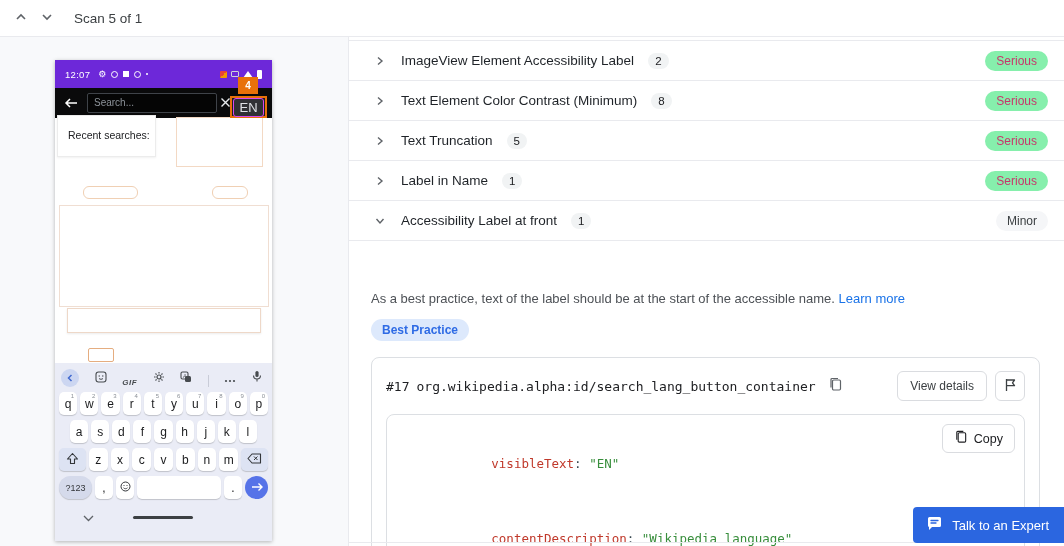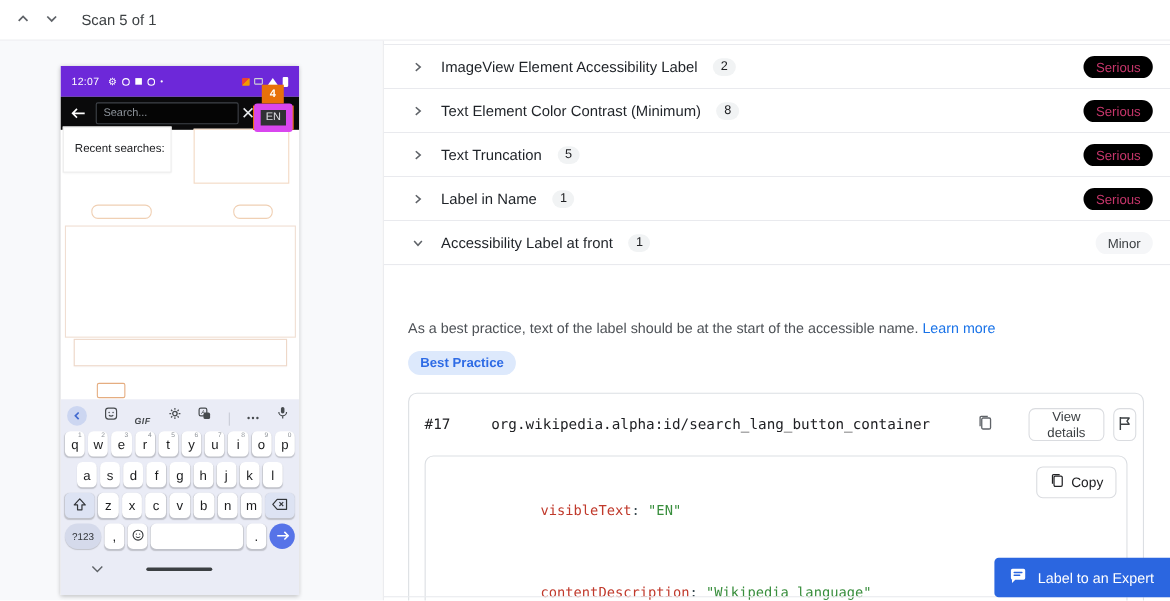--- a/index.html
+++ b/index.html
@@ -37,21 +37,21 @@
   .ph-search { position:absolute; top:28px; left:0; right:0; height:30px; background:#0a0a0b;
     display:flex; align-items:center; }
   .ph-back { margin-left:9px; display:flex; }
   .ph-input { position:absolute; left:32px; top:5px; width:130px; height:20px; background:#050505;
     border:1px solid #3f4349; border-radius:2px; font-size:10px; color:#8d939a;
     line-height:18px; padding-left:6px; }
   .ph-close { position:absolute; left:165px; top:9px; display:flex; }
   .ph-lang { position:absolute; top:36px; left:175px; width:37px; height:22px;
     border:2px solid #e8710a; display:flex; align-items:center; justify-content:center;
     background:#1c1d1f; }
-  .ph-en { font-size:10px; color:#dfe1e5; background:#303134; border:6px solid #d946ef;
+  .ph-en { font-size:13px; color:#dfe1e5; background:#303134; border:1px solid #d946ef;
     border-radius:3px; padding:2px 5px; line-height:1; }
   .ph-badge { position:absolute; top:17px; left:183px; width:20px; height:17px; background:#e8710a;
     color:#fff; font-size:10px; font-weight:bold; display:flex; align-items:center;
     justify-content:center; }
 
   .wirebox { position:absolute; background:#fff; }
   .box-recent { left:2px; top:55px; width:99px; height:42px; border:1px solid #ececec;
     box-shadow:0 1px 2px rgba(0,0,0,.06); font-size:10.5px; color:#202124;
     padding:13px 0 0 10px; }
   .box-b { left:121px; top:57px; width:87px; height:50px; border:1px solid #f3d9c4; }
@@ -90,31 +90,31 @@
   .right-panel { position:absolute; top:37px; left:348px; right:0; bottom:0; background:#fff;
     border-left:1px solid #e9eaee; }
   .issue-list { margin-top:3px; border-top:1px solid #e9eaee; }
   .issue-row { display:flex; align-items:center; height:40px; padding:0 16px 0 26px;
     border-bottom:1px solid #e9eaee; background:#fff; cursor:pointer; }
   .row-chevron { margin-right:16px; display:flex; }
   .issue-label { font-size:13.5px; color:#1f2328; }
   .count-badge { margin-left:14px; background:#f1f3f4; color:#202124; font-size:11.5px;
     padding:2px 7px; border-radius:10px; }
   .sev { margin-left:auto; font-size:12px; padding:3px 11px; border-radius:12px; }
-  .sev-serious { background:#000000; color:#c7366b; }
+  .sev-serious { background:#86efac; color:#c7366b; }
   .sev-minor { background:#f5f6f8; color:#3c4043; }
 
   .detail { padding:10px 24px 0 22px; }
   .desc { font-size:13px; color:#4d5156;margin-top:40px; }
   .link { color:#1a73e8; cursor:pointer; }
   .bp-badge { display:inline-block; margin-top:13px; background:#dde9fc; color:#2e6be5;
     font-size:12px; font-weight:bold; padding:4px 11px; border-radius:12px; }
 
   .card { margin-top:16px; border:1px solid #dcdfe3; border-radius:8px; padding:13px 14px 14px; }
-  .card-header { display:flex; align-items:center;gap:30px; }
+  .card-header { display:flex; align-items:center; }
   .mono { font-family:"DejaVu Sans Mono", monospace; white-space:pre; }
   .elem-id { font-size:13px; color:#202124; }
   .idnum { margin-right:7px; }
   .icon-btn { border:none; background:transparent; cursor:pointer; display:flex;
     align-items:center; margin-left:10px; padding:2px; }
   .hdr-actions { margin-left:auto; display:flex; gap:8px; }
   .btn-outline { border:1px solid #dadce0; border-radius:6px; background:#fff; color:#3c4043;
     font-size:12px; padding:0 12px; height:30px; cursor:pointer; font-family:inherit; }
   .btn-flag { width:30px; padding:0; display:flex; align-items:center; justify-content:center; }
 
@@ -503,16 +503,16 @@
     </div>
 
     <div class="bottom-line"></div>
     <button class="expert-btn">
       <span>
         <svg width="17" height="16" viewBox="0 0 17 16">
             <path d="M2 2.5A1.5 1.5 0 0 1 3.5 1h10A1.5 1.5 0 0 1 15 2.5v7a1.5 1.5 0 0 1-1.5 1.5H6l-3 3v-3H3.5A1.5 1.5 0 0 1 2 9.5z" fill="#fff"></path>
             <path d="M5 4.5h7M5 7h5" stroke="#2b66e0" stroke-width="1.3" stroke-linecap="round"></path>
           </svg>
       </span>
-      <span>Label to an Expert</span>
+      <span>Talk to an Expert</span>
     </button>
   </div>
 </div>
 
 </body></html>

